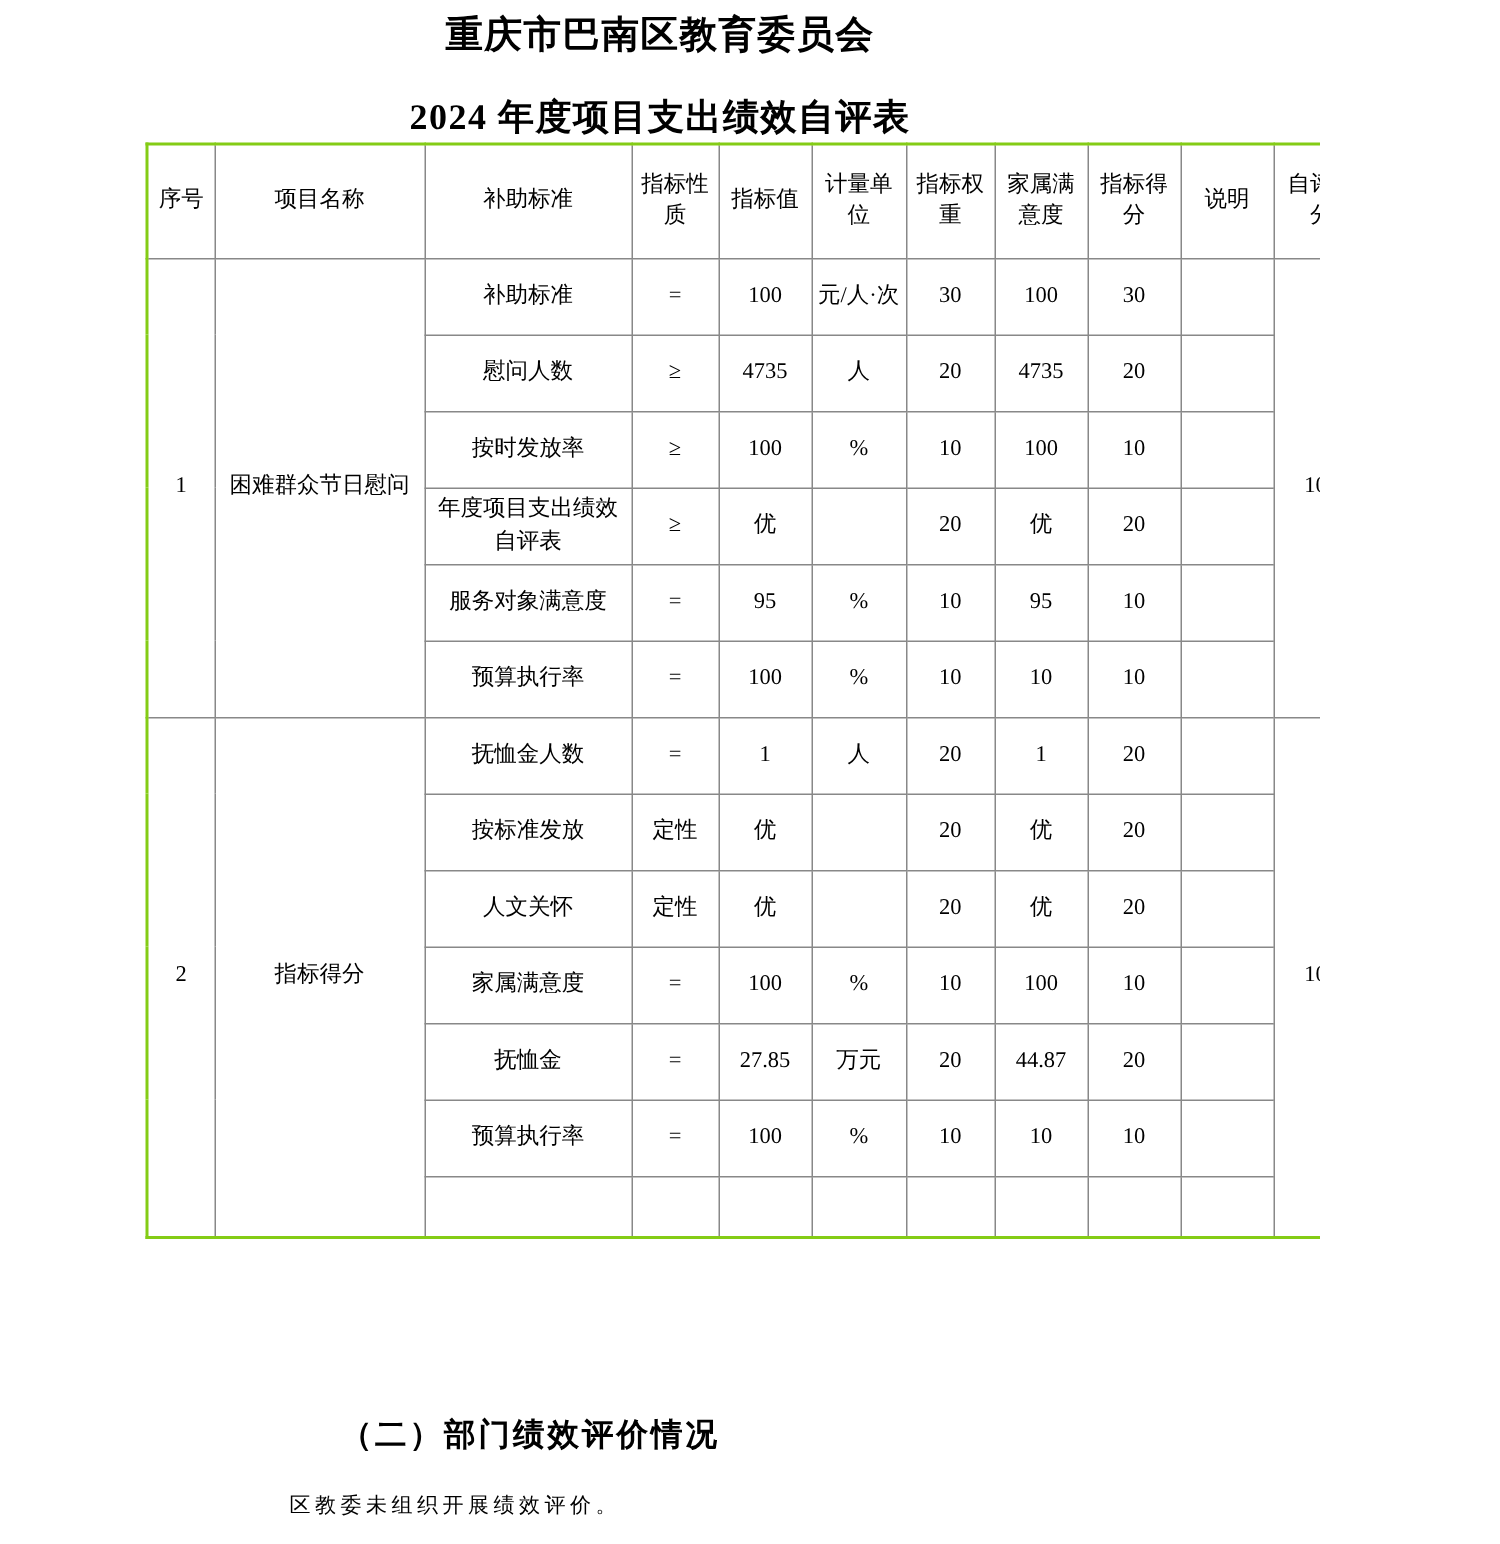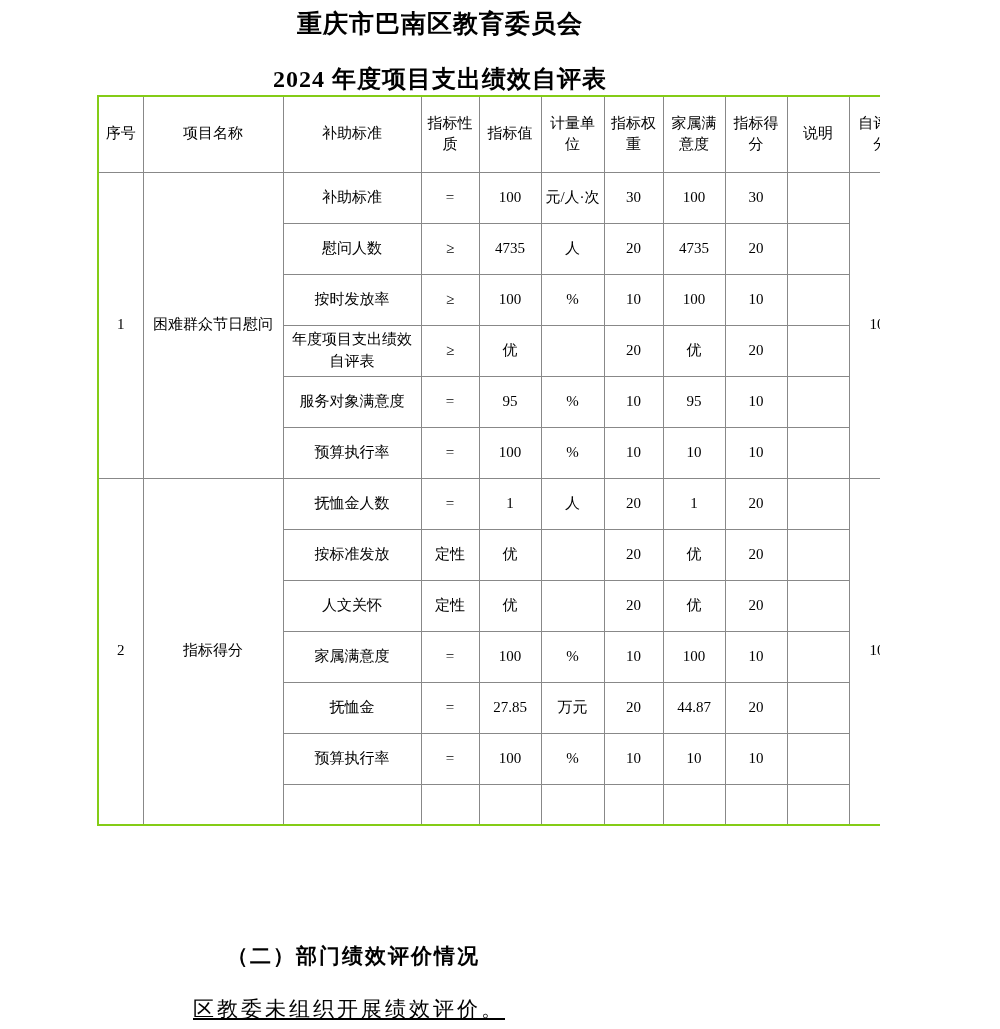--- a/index.html
+++ b/index.html
@@ -65,23 +65,22 @@
     top: 942px;
     font-size: 21px;
     font-weight: bold;
     letter-spacing: 2px;
     margin-left: 34px;
   }
   .footer-body {
     position: absolute;
     left: 193px;
     top: 995px;
-    font-size: 21px;
+    font-size: 14px;
     letter-spacing: 3px;
-    text-decoration: underline;
   }
 </style>
 </head>
 <body>
 
 <div class="page">
 
   <div class="title-block">
     <div class="title-line1">重庆市巴南区教育委员会</div>
     <div class="title-line2">2024 年度项目支出绩效自评表</div>

